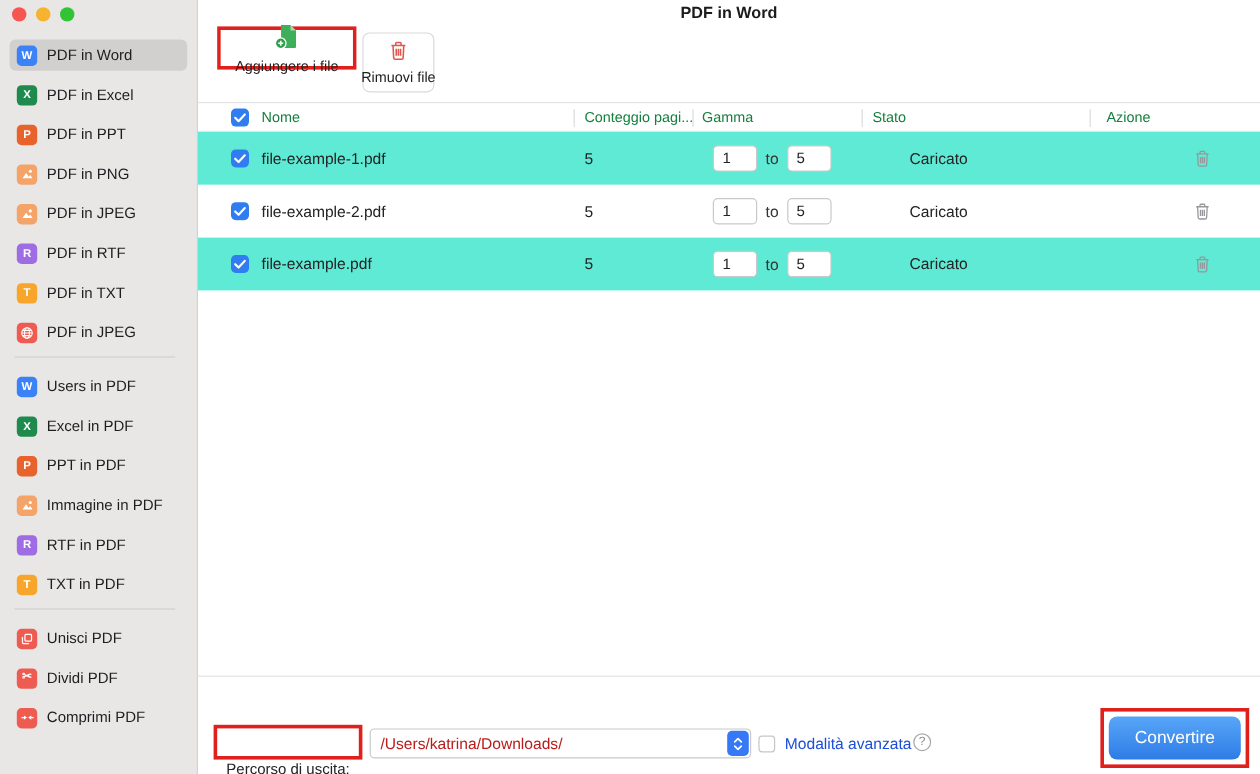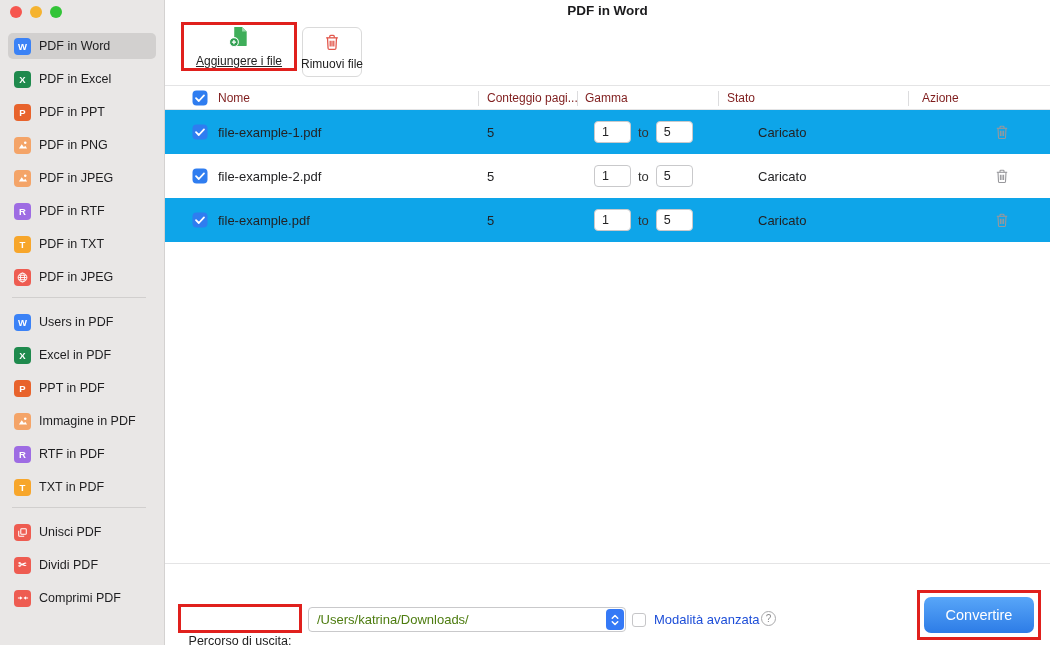--- a/index.html
+++ b/index.html
@@ -27,57 +27,57 @@
   .scissors-txt{font-size:10px;line-height:1;}
   .s-divider{height:1px;background:#d1cfce;margin:4px 18px 11px 12px;}
 
   
   .main{position:absolute;left:165px;top:0;width:885px;height:645px;background:#fff;}
   .page-title{position:absolute;top:3px;left:0;width:100%;text-align:center;
     font-size:13.5px;font-weight:bold;color:#1b1b1d;}
 
   
   .ann-box{position:absolute;border:3px solid #e0201d;}
-  .add-box{left:16px;top:22px;width:116px;height:49px;display:flex;text-decoration:underline;}
+  .add-box{left:16px;top:22px;width:116px;height:36px;display:flex;}
   .tool-btn{display:flex;flex-direction:column;align-items:center;justify-content:center;
     gap:3px;background:#fff;border:none;font-family:inherit;cursor:pointer;}
   .btn-add{width:100%;height:100%;}
   .btn-remove{position:absolute;left:137px;top:27px;width:60px;height:50px;
     border:1px solid #dadada;border-radius:6px;}
   .tool-btn .tlabel{font-size:12px;color:#222;white-space:nowrap;}
 
   
   .thead{position:absolute;left:0;top:85px;width:885px;height:25px;background:#fff;
     border-top:1px solid #e4e4e5;border-bottom:1px solid #e4e4e5;}
-  .th{position:absolute;top:50%;transform:translateY(-50%);font-size:12px;color:#7f1d1d;}
+  .th{position:absolute;top:50%;transform:translateY(-50%);font-size:12px;color:#15803d;}
   .vline{position:absolute;top:5px;height:15px;width:1px;background:#dcdcde;}
   .cb{position:absolute;left:27px;top:50%;transform:translateY(-50%);
     width:16px;height:16px;display:inline-block;}
   .cb svg{display:block;}
   .rows{position:absolute;left:0;top:110px;width:885px;}
   .trow{position:relative;width:885px;height:44px;background:#fff;}
-  .trow.alt{background:#0ea5e9;}
+  .trow.alt{background:#5eead4;}
   .tcell{position:absolute;top:50%;transform:translateY(-50%);font-size:13px;color:#232325;}
   .gamma{position:absolute;left:429px;top:50%;transform:translateY(-50%);
     display:flex;align-items:center;gap:7px;}
   .gamma input{width:37px;height:22px;border:1px solid #c9c9cb;border-radius:4px;
     font-size:12.5px;padding:0 0 0 7px;font-family:inherit;color:#232325;background:#fff;}
   .gamma .to{font-size:13px;color:#333;}
   .trash{color:#98989c;}
   .trash svg{display:block;}
 
   
   .bottom-divider{position:absolute;left:0;top:563px;width:885px;height:1px;background:#e4e4e5;}
   .out-label-box{left:13px;top:604px;width:124px;height:29px;display:flex;
     align-items:center;justify-content:center;}
   .out-label{font-size:12.5px;color:#222;white-space:nowrap;margin-top:45px;}
   .path-select{position:absolute;left:143px;top:607px;width:318px;height:25px;
     border:1px solid #c9c9cb;border-radius:4px;background:#fff;display:flex;
     align-items:center;padding-left:8px;cursor:default;}
-  .path-text{font-size:13px;color:#4d7c0f;flex:1;}
+  .path-text{font-size:13px;color:#b91c1c;flex:1;}
   .stepper{width:18px;height:21px;background:#3579f6;border-radius:4px;margin-right:1px;
     display:flex;align-items:center;justify-content:center;}
   .adv-check{position:absolute;left:467px;top:613px;width:14px;height:14px;
     border:1px solid #c6c6c8;border-radius:3px;background:#fff;}
   .adv-label{position:absolute;left:489px;top:612px;font-size:13px;color:#1d4ed8;}
   .help{position:absolute;left:596px;top:611px;width:15px;height:15px;border:1px solid #a9a9ab;
     border-radius:50%;color:#8a8a8c;font-size:10px;display:flex;align-items:center;
     justify-content:center;}
   .convert-box{left:752px;top:590px;width:124px;height:50px;display:flex;
     align-items:center;justify-content:center;}

